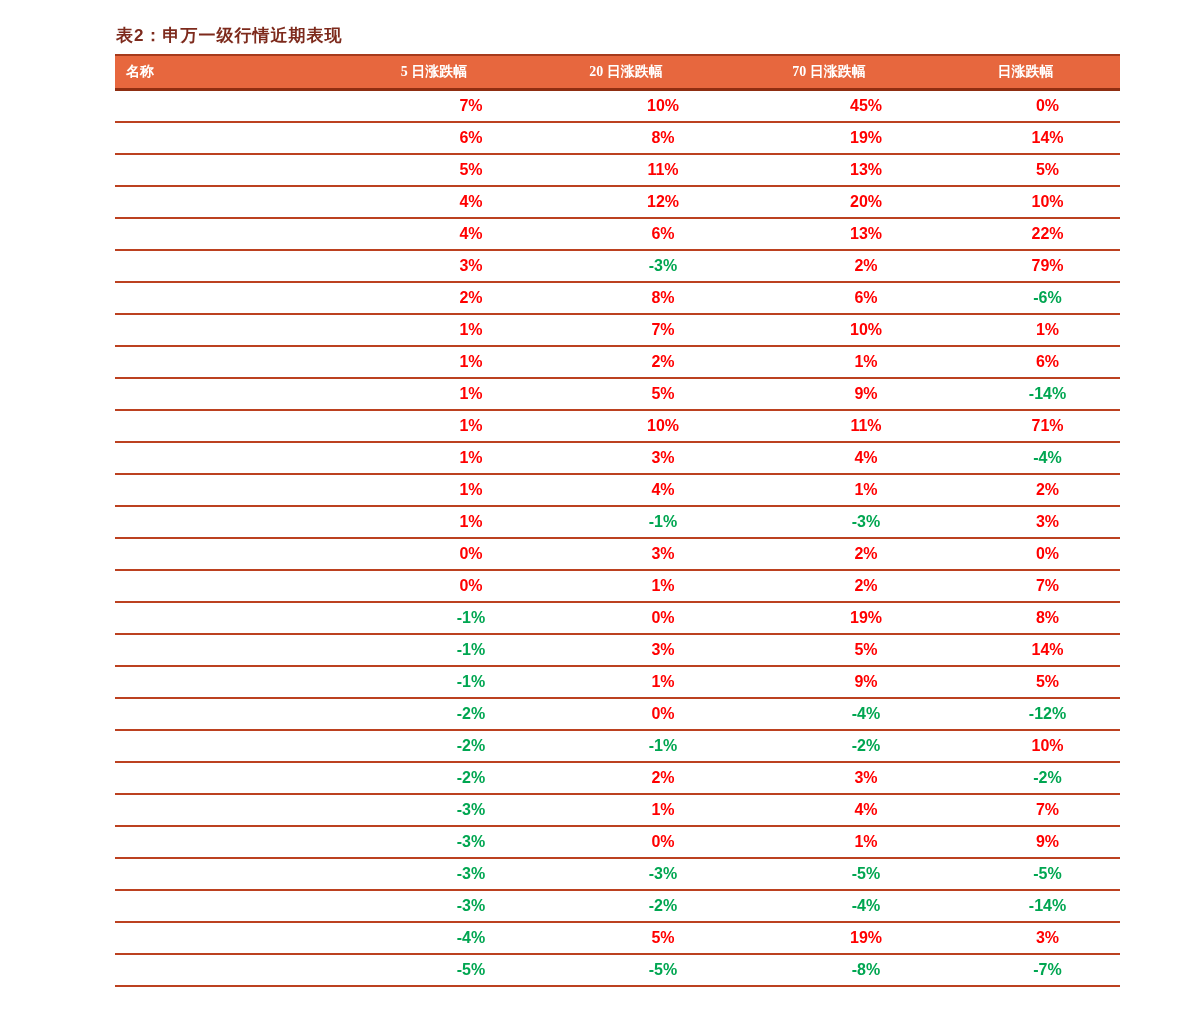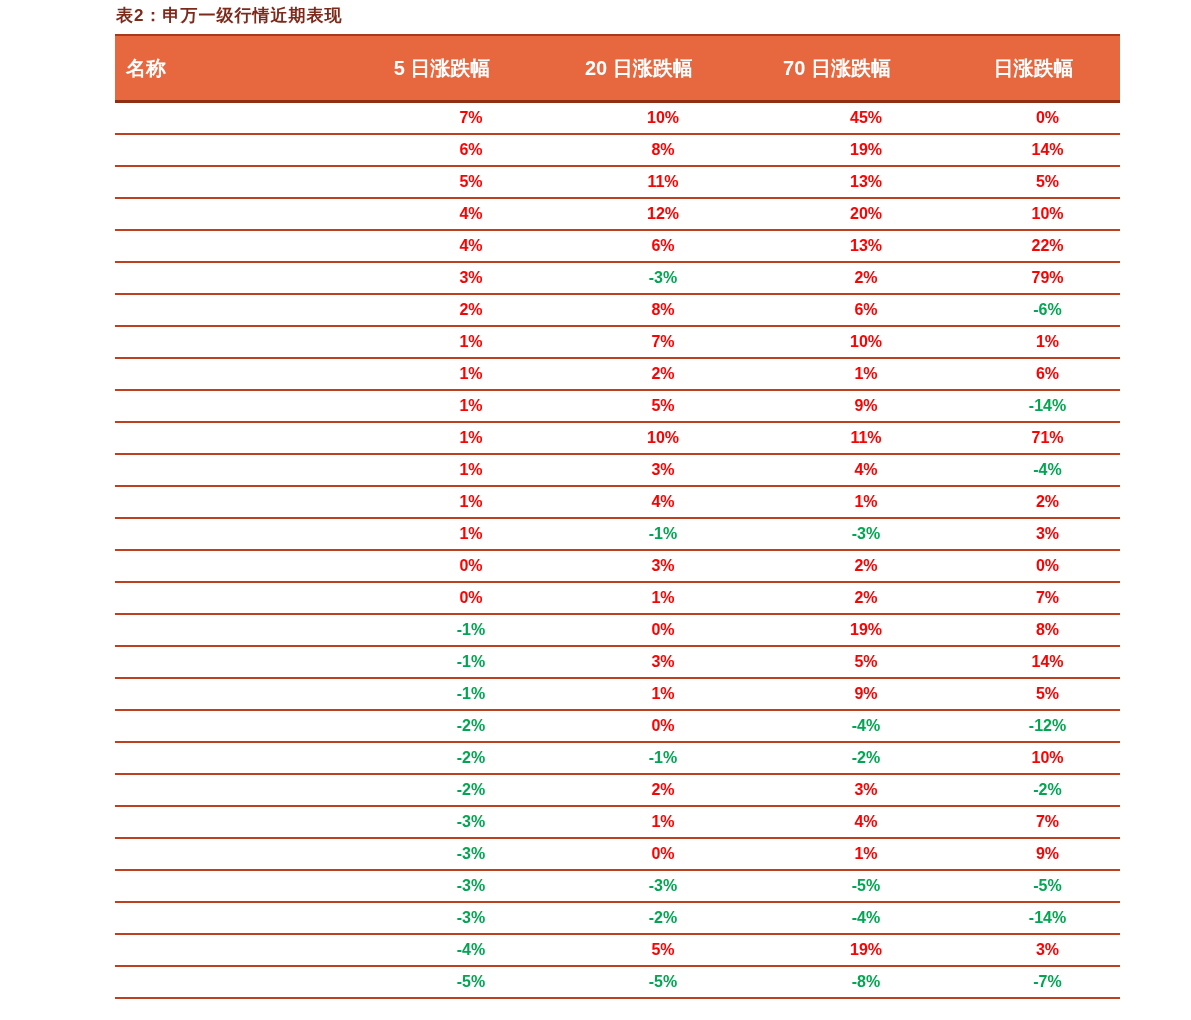--- a/index.html
+++ b/index.html
@@ -7,21 +7,21 @@
     padding: 0;
     background: #ffffff;
     width: 1191px;
     height: 1020px;
     font-family: "Liberation Sans", "DejaVu Sans", sans-serif;
     overflow: hidden;
   }
   .page {
     position: absolute;
     left: 115px;
-    top: 4px;
+    top: 24px;
     width: 1005px;
   }
   .table-title {
     font-size: 17px;
     font-weight: bold;
     color: #7d2a1c;
     letter-spacing: 1px;
     margin: 0 0 7px 1px;
     white-space: nowrap;
   }
@@ -32,35 +32,35 @@
   }
   col.c-name { width: 258px; }
   col.c-d5   { width: 196px; }
   col.c-d20  { width: 188px; }
   col.c-d60  { width: 218px; }
   col.c-ytd  { width: 145px; }
 
   thead th {
     background: #e7673e;
     color: #ffffff;
-    font-size: 20px;
+    font-size: 14px;
     font-weight: bold;
     height: 32px;
     border-top: 2px solid #a63а1c;
     border-top: 2px solid #a63a1c;
     border-bottom: 3px solid #8f2e12;
     text-align: center;
-    padding: 16px;
+    padding: 0;
     white-space: nowrap;
   }
   thead th.h-name {
     text-align: left;
     padding-left: 11px;
   }
-  thead th.h-val { padding-right: 74px; }
+  thead th.h-val { padding-right: 74px; font-family: Liberation Serif, serif; }
   thead th.h-ytd { padding-right: 44px; }
 
   tbody td {
     height: 30px;
     border-bottom: 2px solid #bc4120;
     font-size: 16px;
     font-weight: bold;
     text-align: center;
     padding: 0;
     white-space: nowrap;

